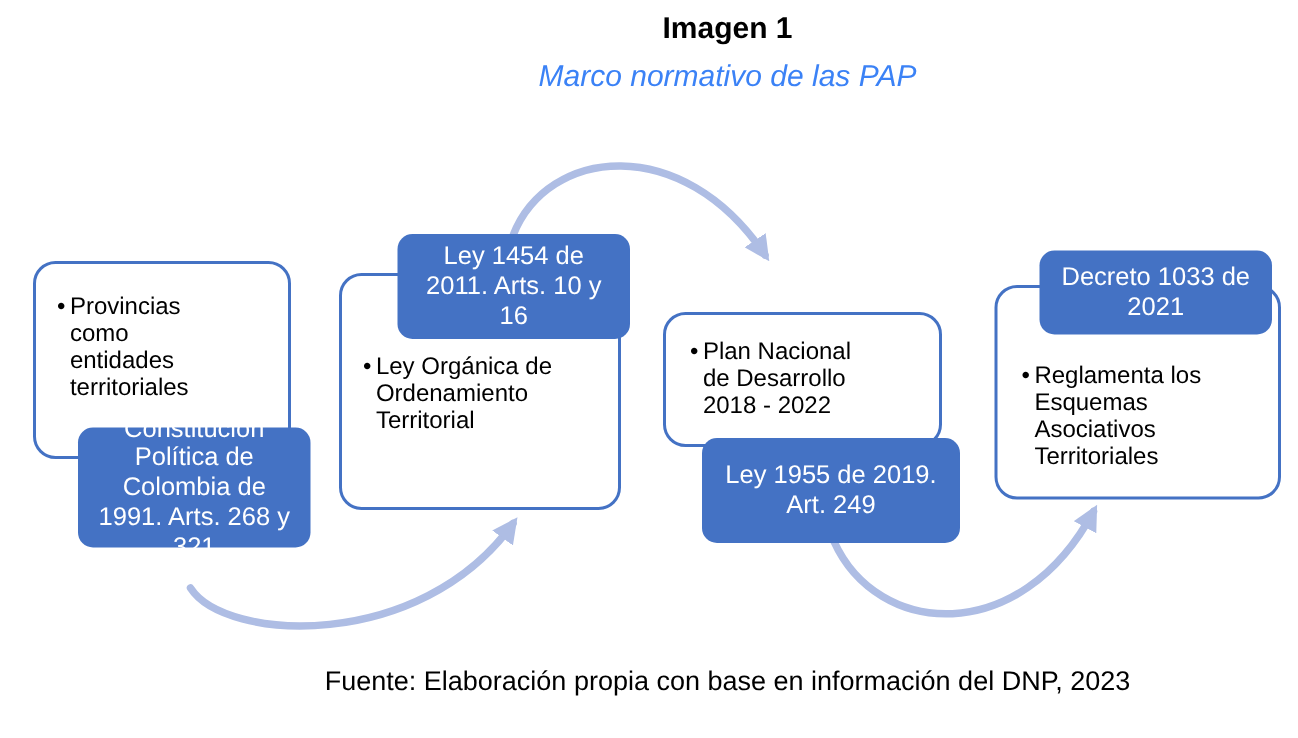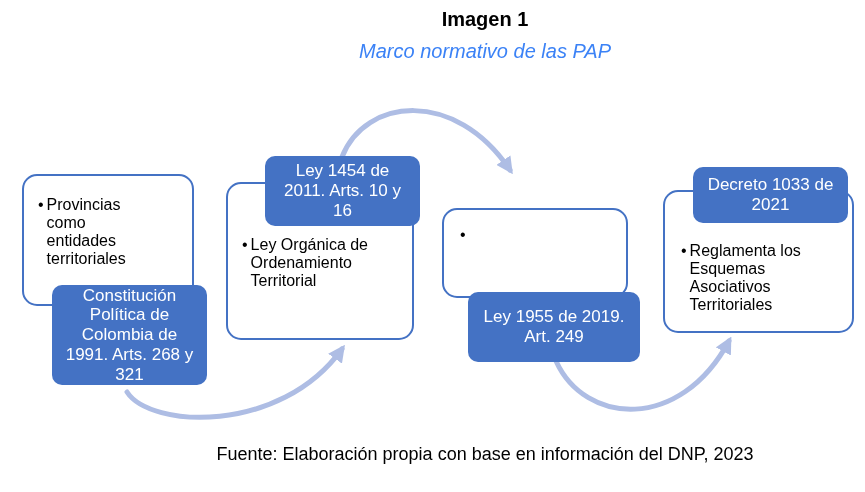--- a/index.html
+++ b/index.html
@@ -47,21 +47,21 @@
     align-items: center;
     justify-content: center;
     text-align: center;
     color: #ffffff;
     font-size: 17px;
     line-height: 1.16;
   }
   .bbox span { white-space: pre-line; }
   
   .g1w { left: 22px;  top: 174px; width: 172px; height: 132px; padding: 20px 6px 0 14px; }
-  .g1b { left: 52px;  top: 285px; width: 155px; height: 100px; padding: 2px 6px; }
+  .g1b { left: 52px;  top: 285px; width: 155px; height: 80px; padding: 2px 6px; }
   
   .g2w { left: 226px; top: 182px; width: 188px; height: 158px; padding: 52px 6px 0 14px; }
   .g2b { left: 265px; top: 156px; width: 155px; height: 70px;  padding: 2px 16px; }
   
   .g3w { left: 442px; top: 208px; width: 186px; height: 90px;  padding: 16px 6px 0 16px; }
   .g3b { left: 468px; top: 292px; width: 172px; height: 70px;  padding: 2px 6px; }
   
   .g4w { left: 663px; top: 190px; width: 191px; height: 143px; padding: 50px 6px 0 16px; }
   .g4b { left: 693px; top: 167px; width: 155px; height: 56px;  padding: 0 6px; }
 </style>
@@ -106,20 +106,23 @@
 Territorial</span>
   </div>
   <div class="bbox g2b">
     <span>Ley 1454 de
 2011. Arts. 10 y
 16</span>
   </div>
 
   <div class="wbox g3w">
     <span class="bullet">•</span>
+    <span class="btext">Plan Nacional
+de Desarrollo
+2018 - 2022</span>
   </div>
   <div class="bbox g3b">
     <span>Ley 1955 de 2019.
 Art. 249</span>
   </div>
 
   <div class="wbox g4w">
     <span class="bullet">•</span>
     <span class="btext">Reglamenta los
 Esquemas

